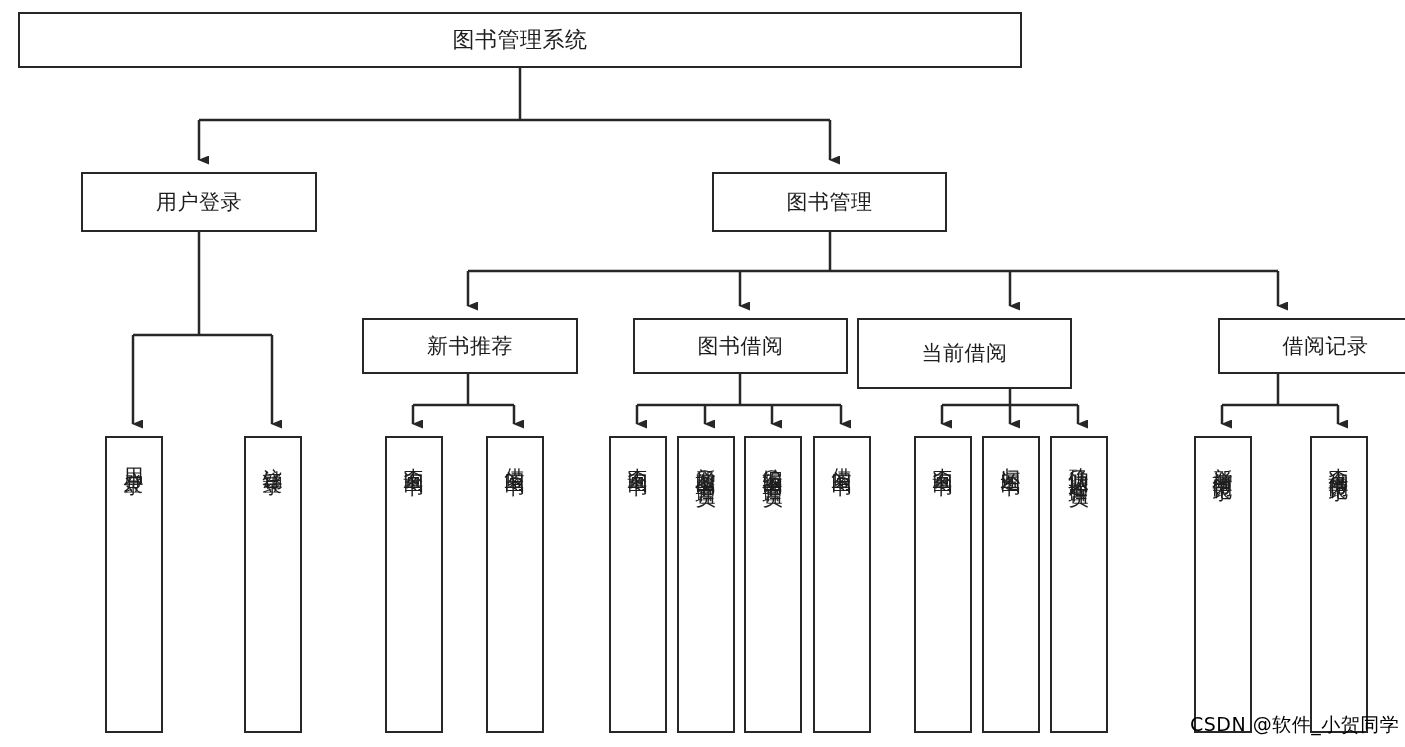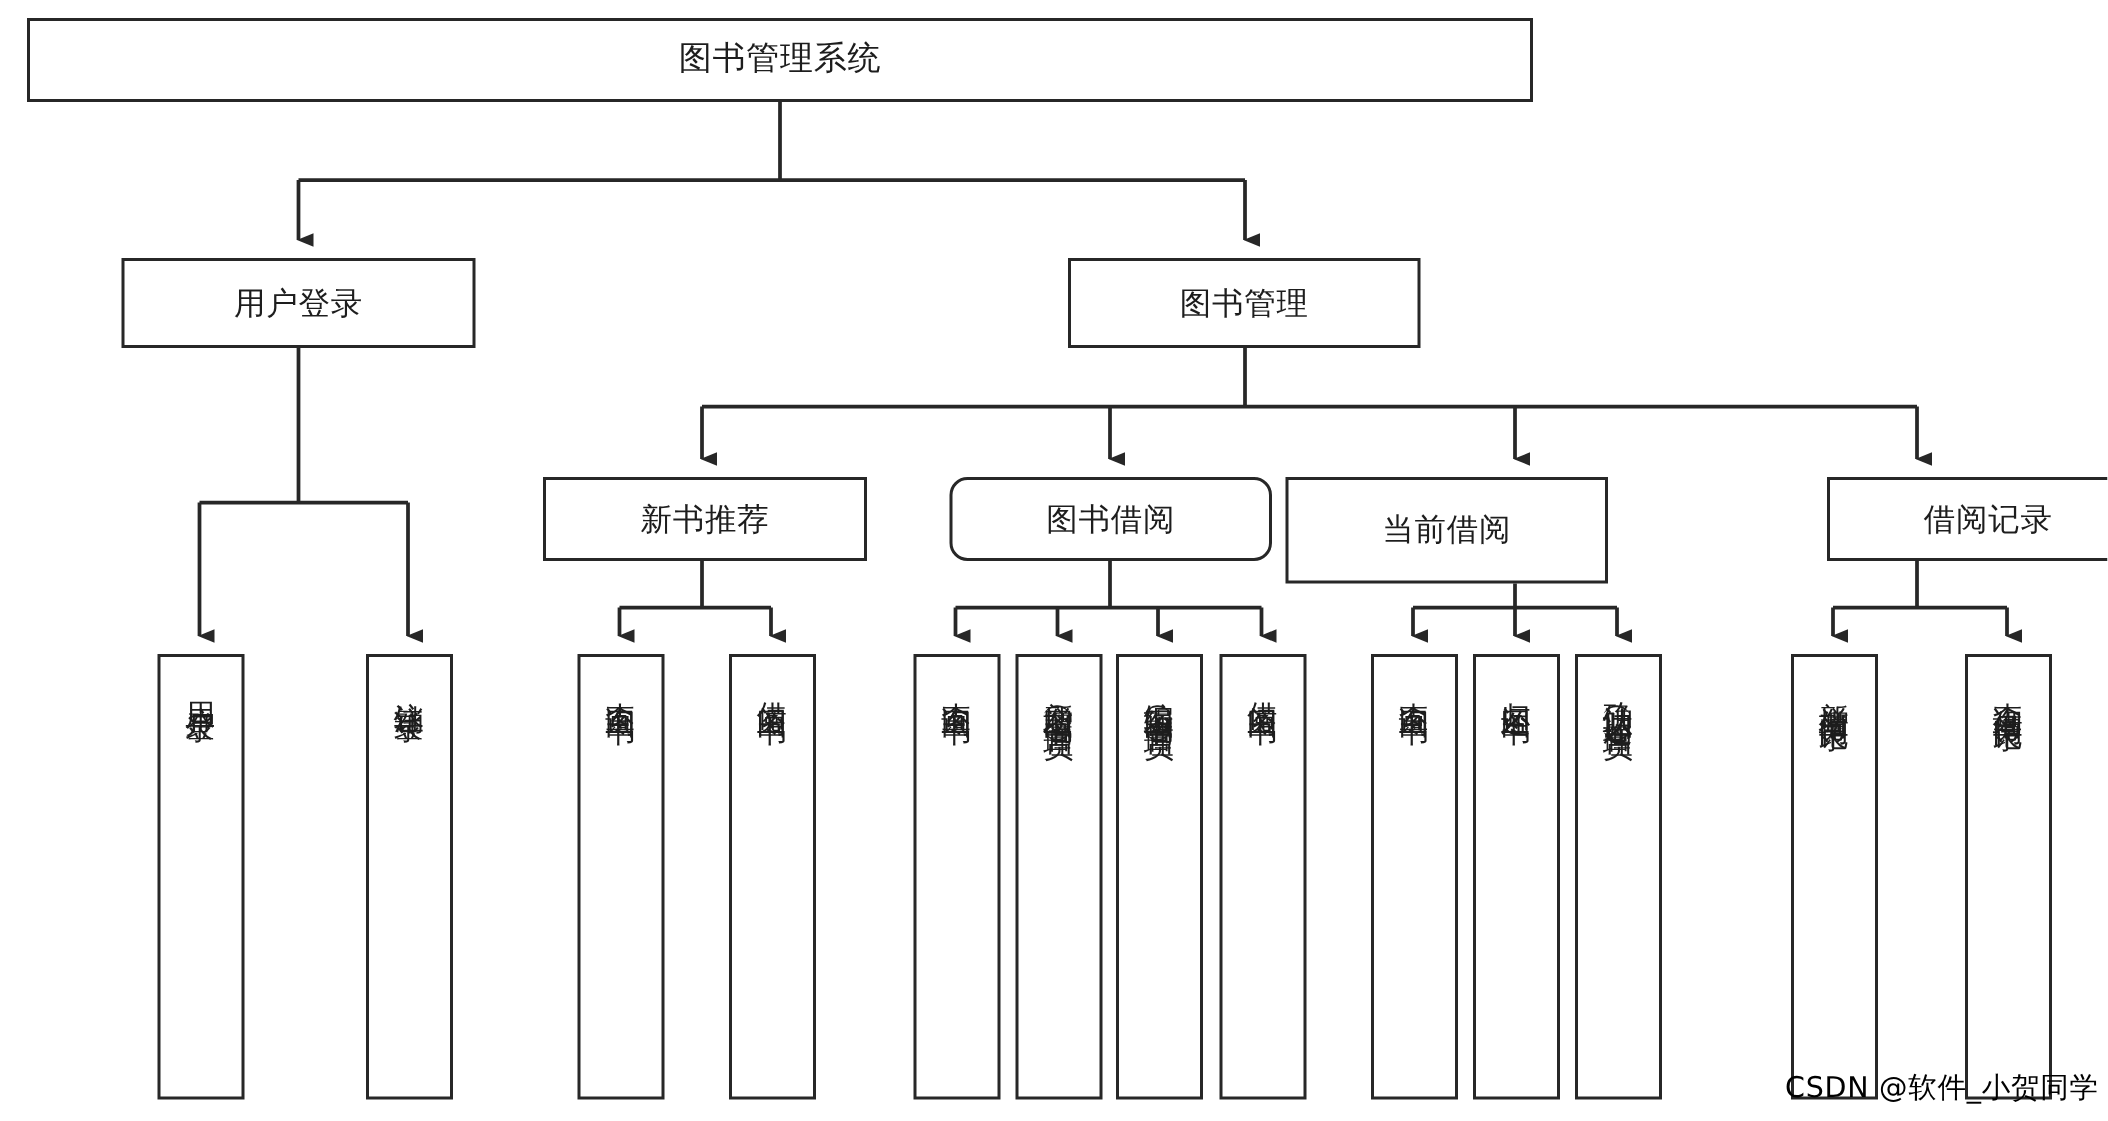--- a/index.html
+++ b/index.html
@@ -132,21 +132,21 @@
   <div class="node h" style="left:81px; top:172px; width:236px; height:60px;">
     <span class="label">用户登录</span>
   </div>
   <div class="node h" style="left:712px; top:172px; width:235px; height:60px;">
     <span class="label">图书管理</span>
   </div>
 
   <div class="node h" style="left:362px; top:318px; width:216px; height:56px;">
     <span class="label">新书推荐</span>
   </div>
-  <div class="node h" style="left:633px; top:318px; width:215px; height:56px;border-radius:12px;">
+  <div class="node h" style="left:633px; top:318px; width:215px; height:56px;">
     <span class="label">图书借阅</span>
   </div>
   <div class="node h" style="left:857px; top:318px; width:215px; height:71px;">
     <span class="label">当前借阅</span>
   </div>
   <div class="node h" style="left:1171px; top:318px; width:215px; height:56px;margin-left:47px;">
     <span class="label">借阅记录</span>
   </div>
 
   <div class="node v" style="left:105px; top:436px; width:58px; height:297px;">

